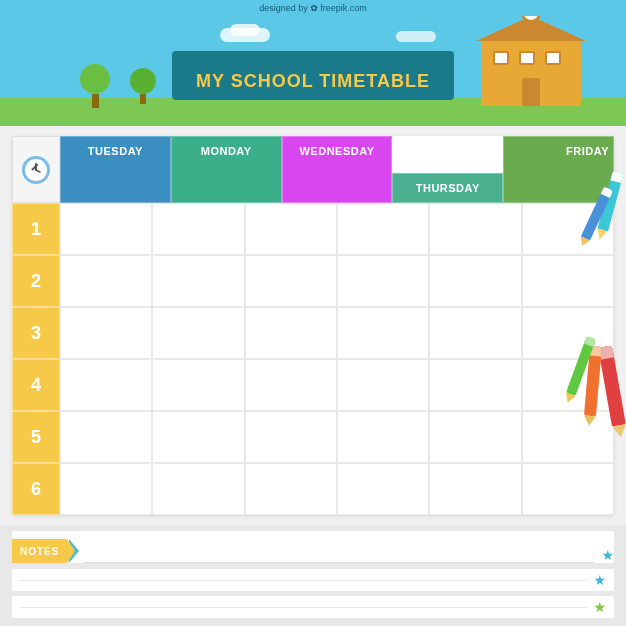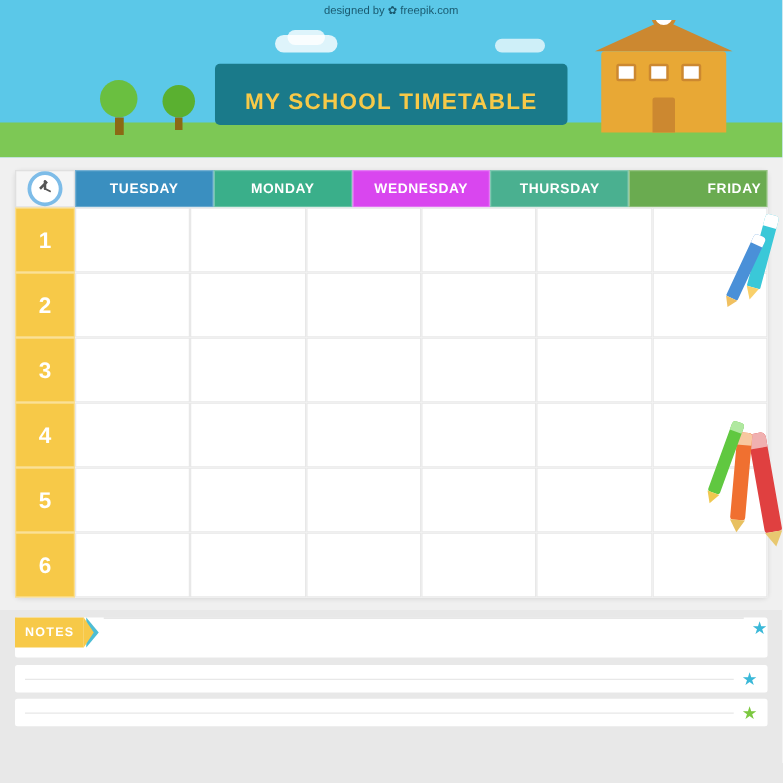--- a/index.html
+++ b/index.html
@@ -214,21 +214,21 @@
     }
 
     
     .notes-section {
       margin-top: 6px;
       padding: 0 12px;
     }
 
     .notes-row {
       display: flex;
-      align-items: flex-start;
+      align-items: flex-end;
       margin-bottom: 6px;
       background: white;
       border-radius: 2px;
       height: 32px;
       position: relative;
     }
 
     .notes-label {
       background: #f7c948;
       color: white;
@@ -335,21 +335,21 @@
             <line x1="11" y1="11" x2="11" y2="5" stroke="#555" stroke-width="2" stroke-linecap="round"></line>
             <line x1="11" y1="11" x2="15" y2="13" stroke="#555" stroke-width="1.5" stroke-linecap="round"></line>
           </svg>
         </div>
       </div>
 
       <div id="day-headers" style="display:flex;flex:1;">
           <div class="day-cell" style="background: rgb(58, 143, 192);">TUESDAY</div>
           <div class="day-cell" style="background: rgb(58, 175, 138);">MONDAY</div>
           <div class="day-cell" style="background: #d946ef;">WEDNESDAY</div>
-          <div class="day-cell" style="background: rgb(74, 176, 144);">THURSDAY</div>
+          <div class="day-cell" style="background: rgb(74, 176, 144); margin-top: 37px;">THURSDAY</div>
           <div class="day-cell" style="background: rgb(106, 171, 80); text-align: right;">FRIDAY</div>
         </div>
     </div>
 
     <div class="grid-body">
 
       <div class="row-numbers" id="row-numbers">
           <div class="row-num-cell">1</div>
           <div class="row-num-cell">2</div>
           <div class="row-num-cell">3</div>

